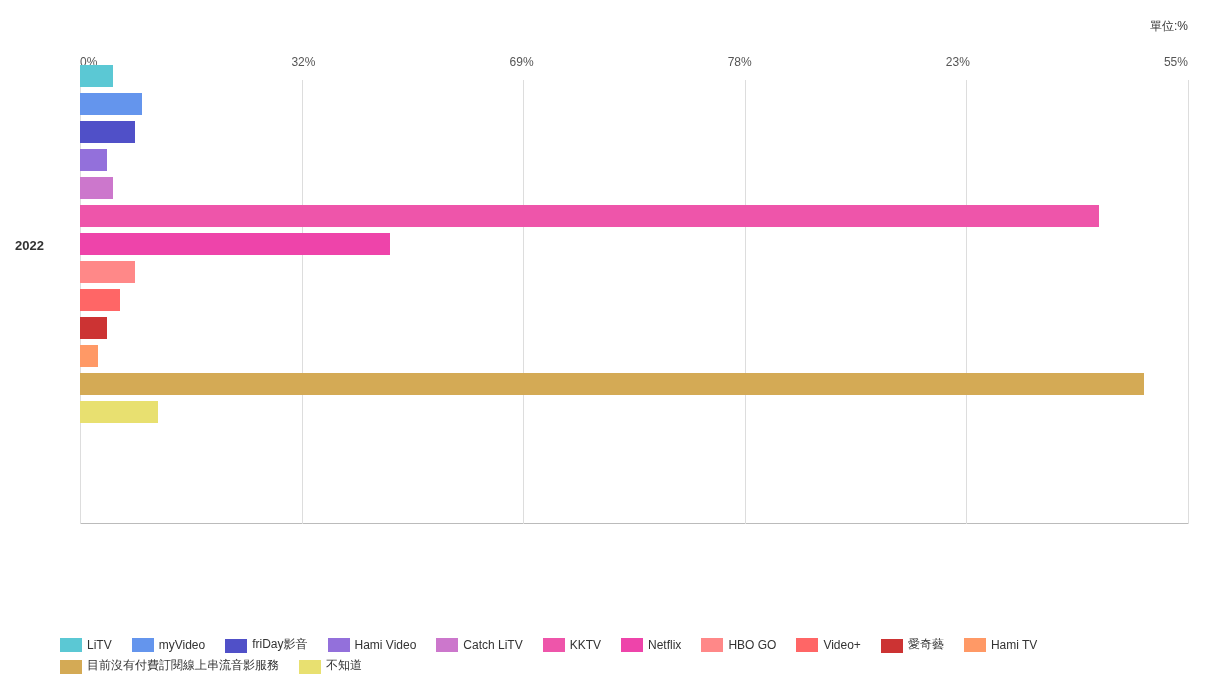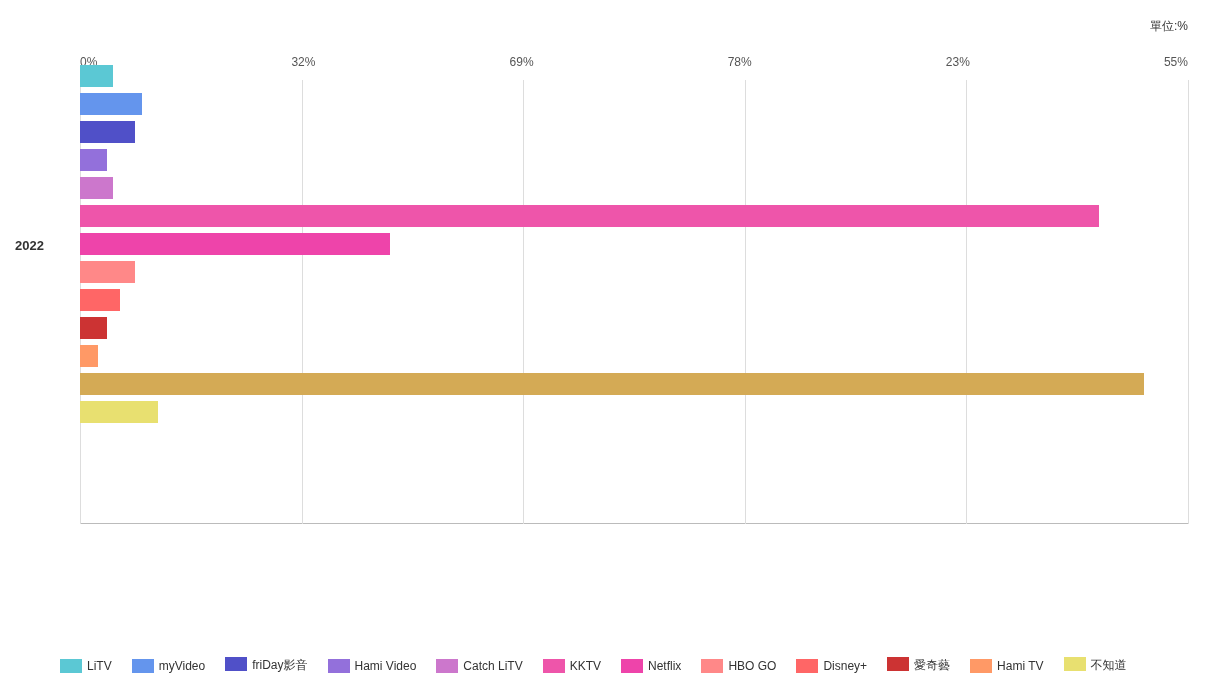--- a/index.html
+++ b/index.html
@@ -86,21 +86,21 @@
       bottom: 10px;
       left: 60px;
       right: 20px;
       display: flex;
       flex-wrap: wrap;
       gap: 4px 20px;
       align-items: center;
     }
     .legend-item {
       display: flex;
-      align-items: flex-start;
+      align-items: flex-end;
       gap: 5px;
       font-size: 12px;
       color: #333;
     }
     .legend-swatch {
       width: 22px;
       height: 14px;
       flex-shrink: 0;
     }
     
@@ -195,28 +195,32 @@
       <div class="legend-item">
         <div class="legend-swatch" style="background-color: rgb(238, 68, 170);"></div>
         <span>Netflix</span>
       </div>
       <div class="legend-item">
         <div class="legend-swatch" style="background-color: rgb(255, 136, 136);"></div>
         <span>HBO GO</span>
       </div>
       <div class="legend-item">
         <div class="legend-swatch" style="background-color: rgb(255, 102, 102);"></div>
-        <span>Disney+</span>
+        <span>Video+</span>
       </div>
       <div class="legend-item">
         <div class="legend-swatch" style="background-color: rgb(204, 51, 51);"></div>
         <span>愛奇藝</span>
       </div>
       <div class="legend-item">
         <div class="legend-swatch" style="background-color: rgb(255, 153, 102);"></div>
         <span>Hami TV</span>
       </div>
       <div class="legend-item">
+        <div class="legend-swatch" style="background-color: rgb(212, 170, 85);"></div>
+        <span>目前沒有付費訂閱線上串流音影服務</span>
+      </div>
+      <div class="legend-item">
         <div class="legend-swatch" style="background-color: rgb(232, 224, 112);"></div>
         <span>不知道</span>
       </div>
     </div>
 </div>
 
 </body></html>

